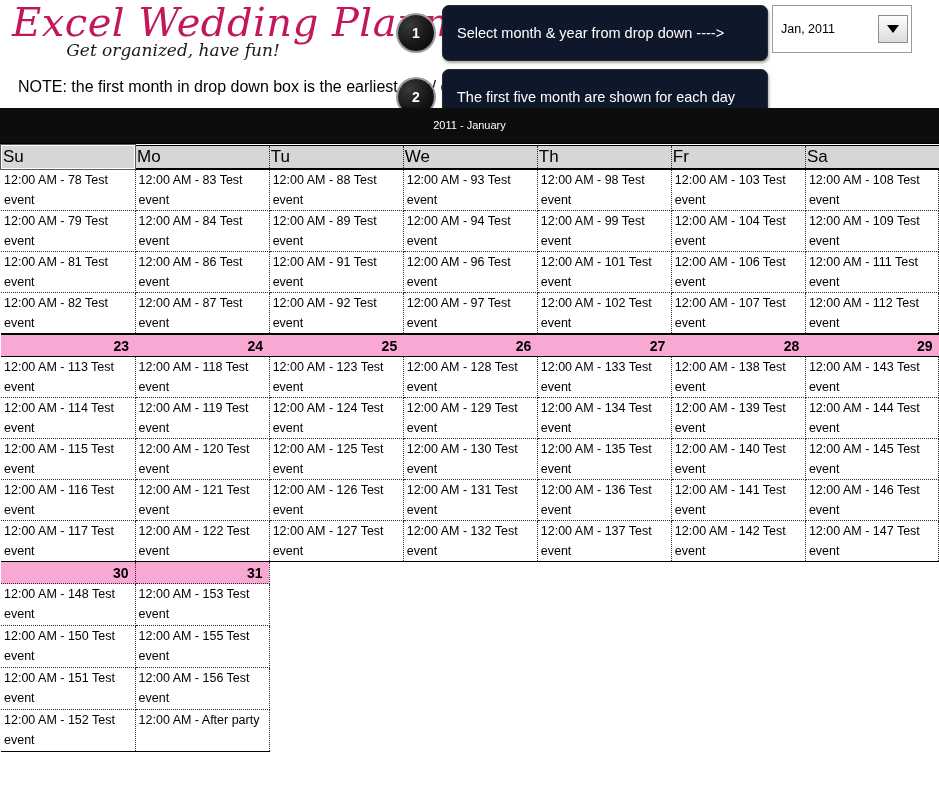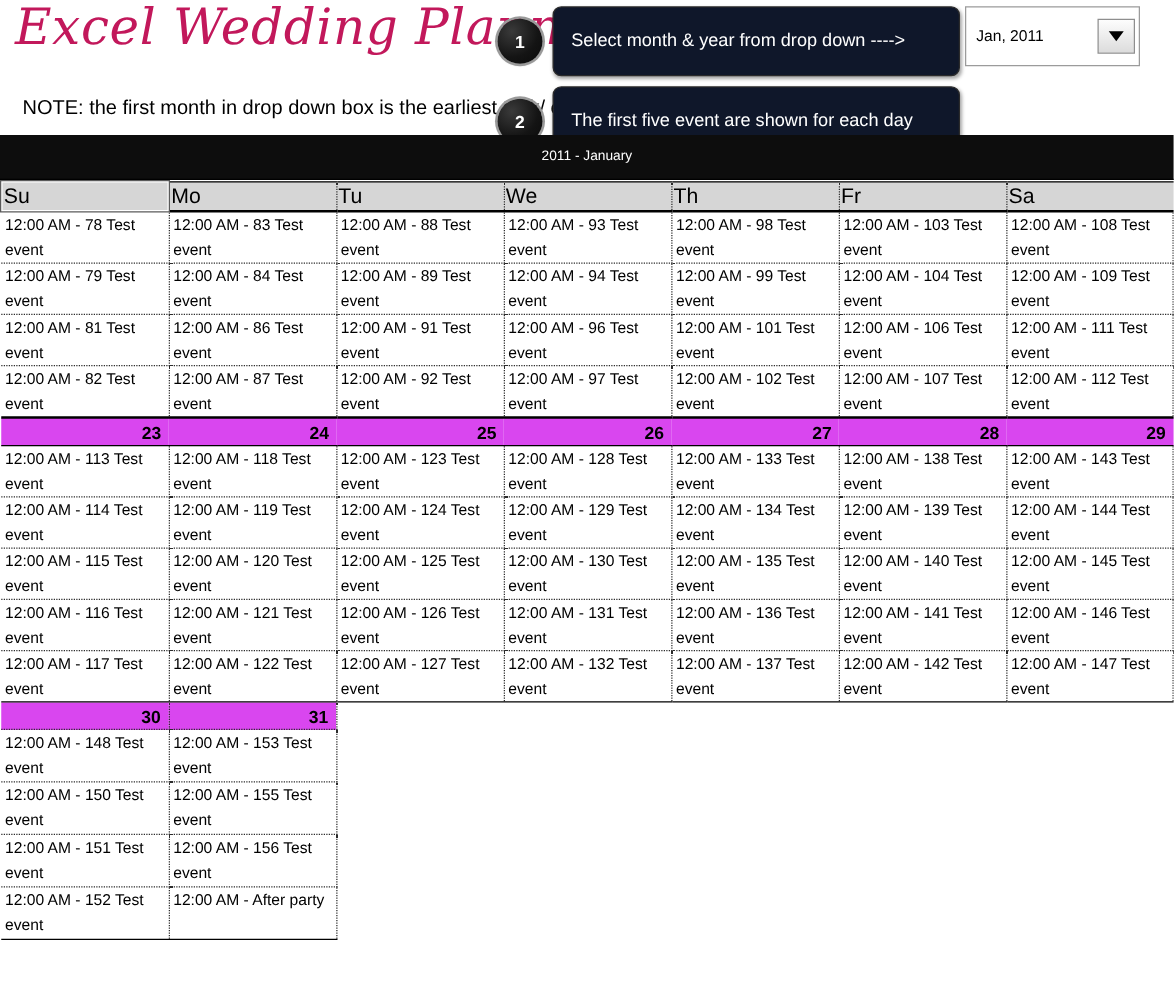--- a/index.html
+++ b/index.html
@@ -183,21 +183,21 @@
     color: #000;
   }
   td.dow.sel {
     border: 2px solid #ffffff;
     outline: 1px solid #5a5a5a;
     background: #d6d6d6;
   }
   td.dow.lastcol { border-right: none; }
 
   td.datecell {
-    background: #d946ef;
+    background: #f9a8d4;
     text-align: right;
     font-size: 14px;
     font-weight: bold;
     height: 19px;
     padding-right: 6px;
     border-top: 2px solid #000;
     border-bottom: 1px solid #000;
     color: #000;
   }
   tr.daterow.dotted td.datecell {
@@ -233,32 +233,33 @@
 </style>
 </head>
 <body>
 
 <div id="app">
 
   <div class="header">
 
     <div class="logo-block">
       <div class="logo-main">Excel Wedding Planner</div>
+      <div class="logo-tag">Get organized, have fun!</div>
     </div>
 
     <div class="note">NOTE:  the first month in drop down box is the earliest task/ event.</div>
 
     <div class="steps">
       <div class="step-row step1">
         <div class="badge">1</div>
         <div class="step-pill">Select month &amp; year from drop down  ----&gt;</div>
       </div>
       <div class="step-row step2">
         <div class="badge">2</div>
-        <div class="step-pill">The first five event are shown  for each day</div>
+        <div class="step-pill">The first five month are shown  for each day</div>
       </div>
     </div>
 
     <div class="month-select">
       <div class="month-select-value">Jan, 2011</div>
       <div class="month-select-btn">
         <span class="caret"></span>
       </div>
     </div>
   </div>

